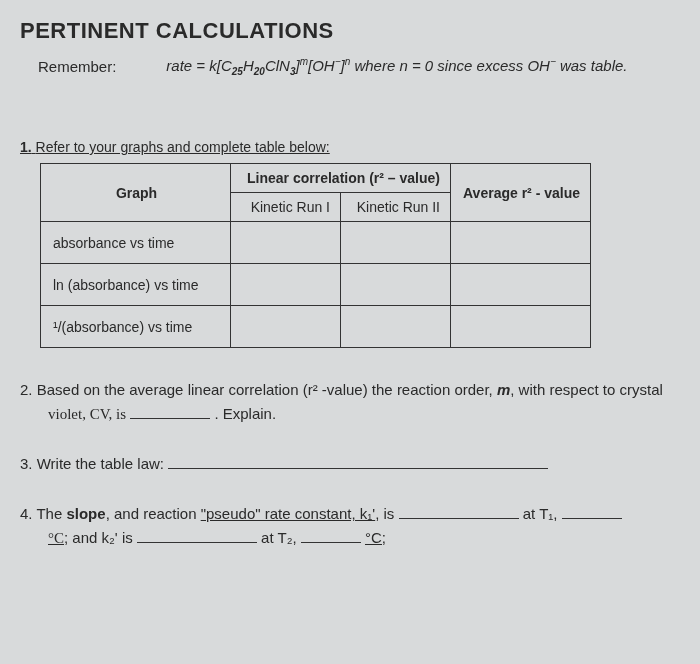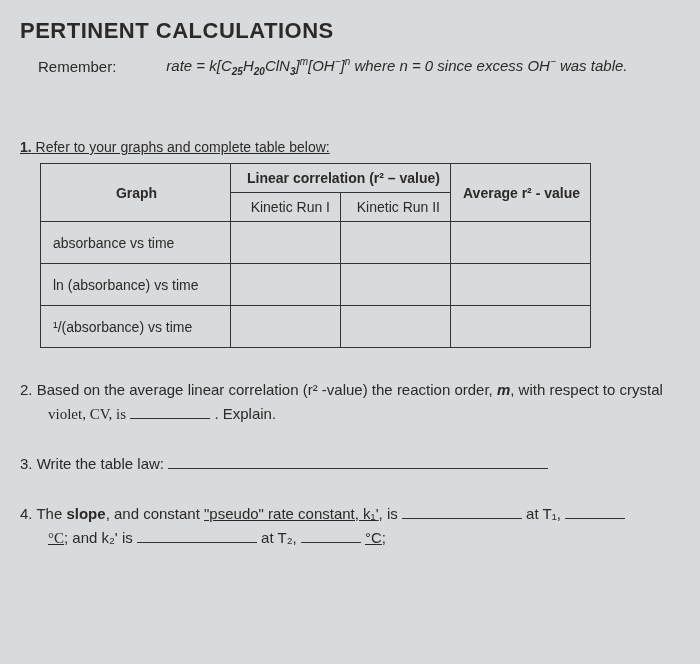--- a/index.html
+++ b/index.html
@@ -169,21 +169,21 @@
 </div>
 
 <div class="q-block">
   <span>3.</span>
   <span>Write the table law:</span>
   <span class="blank long"></span>
 </div>
 
 <div class="q-block">
   <span>4.</span>
-  <span>The </span><b>slope</b><span>, and constant </span><span class="underlined">"pseudo" rate constant, k₁'</span><span>, is</span>
+  <span>The </span><b>slope</b><span>, and reaction </span><span class="underlined">"pseudo" rate constant, k₁'</span><span>, is</span>
   <span class="blank med"></span>
   <span>at T₁,</span>
   <span class="blank" style="min-width:60px"></span><br>
   <span class="indent underlined">°C</span><span>; and k₂' is</span>
   <span class="blank med"></span>
   <span>at T₂,</span>
   <span class="blank" style="min-width:60px"></span>
   <span class="underlined">°C;</span>
 </div>
 

